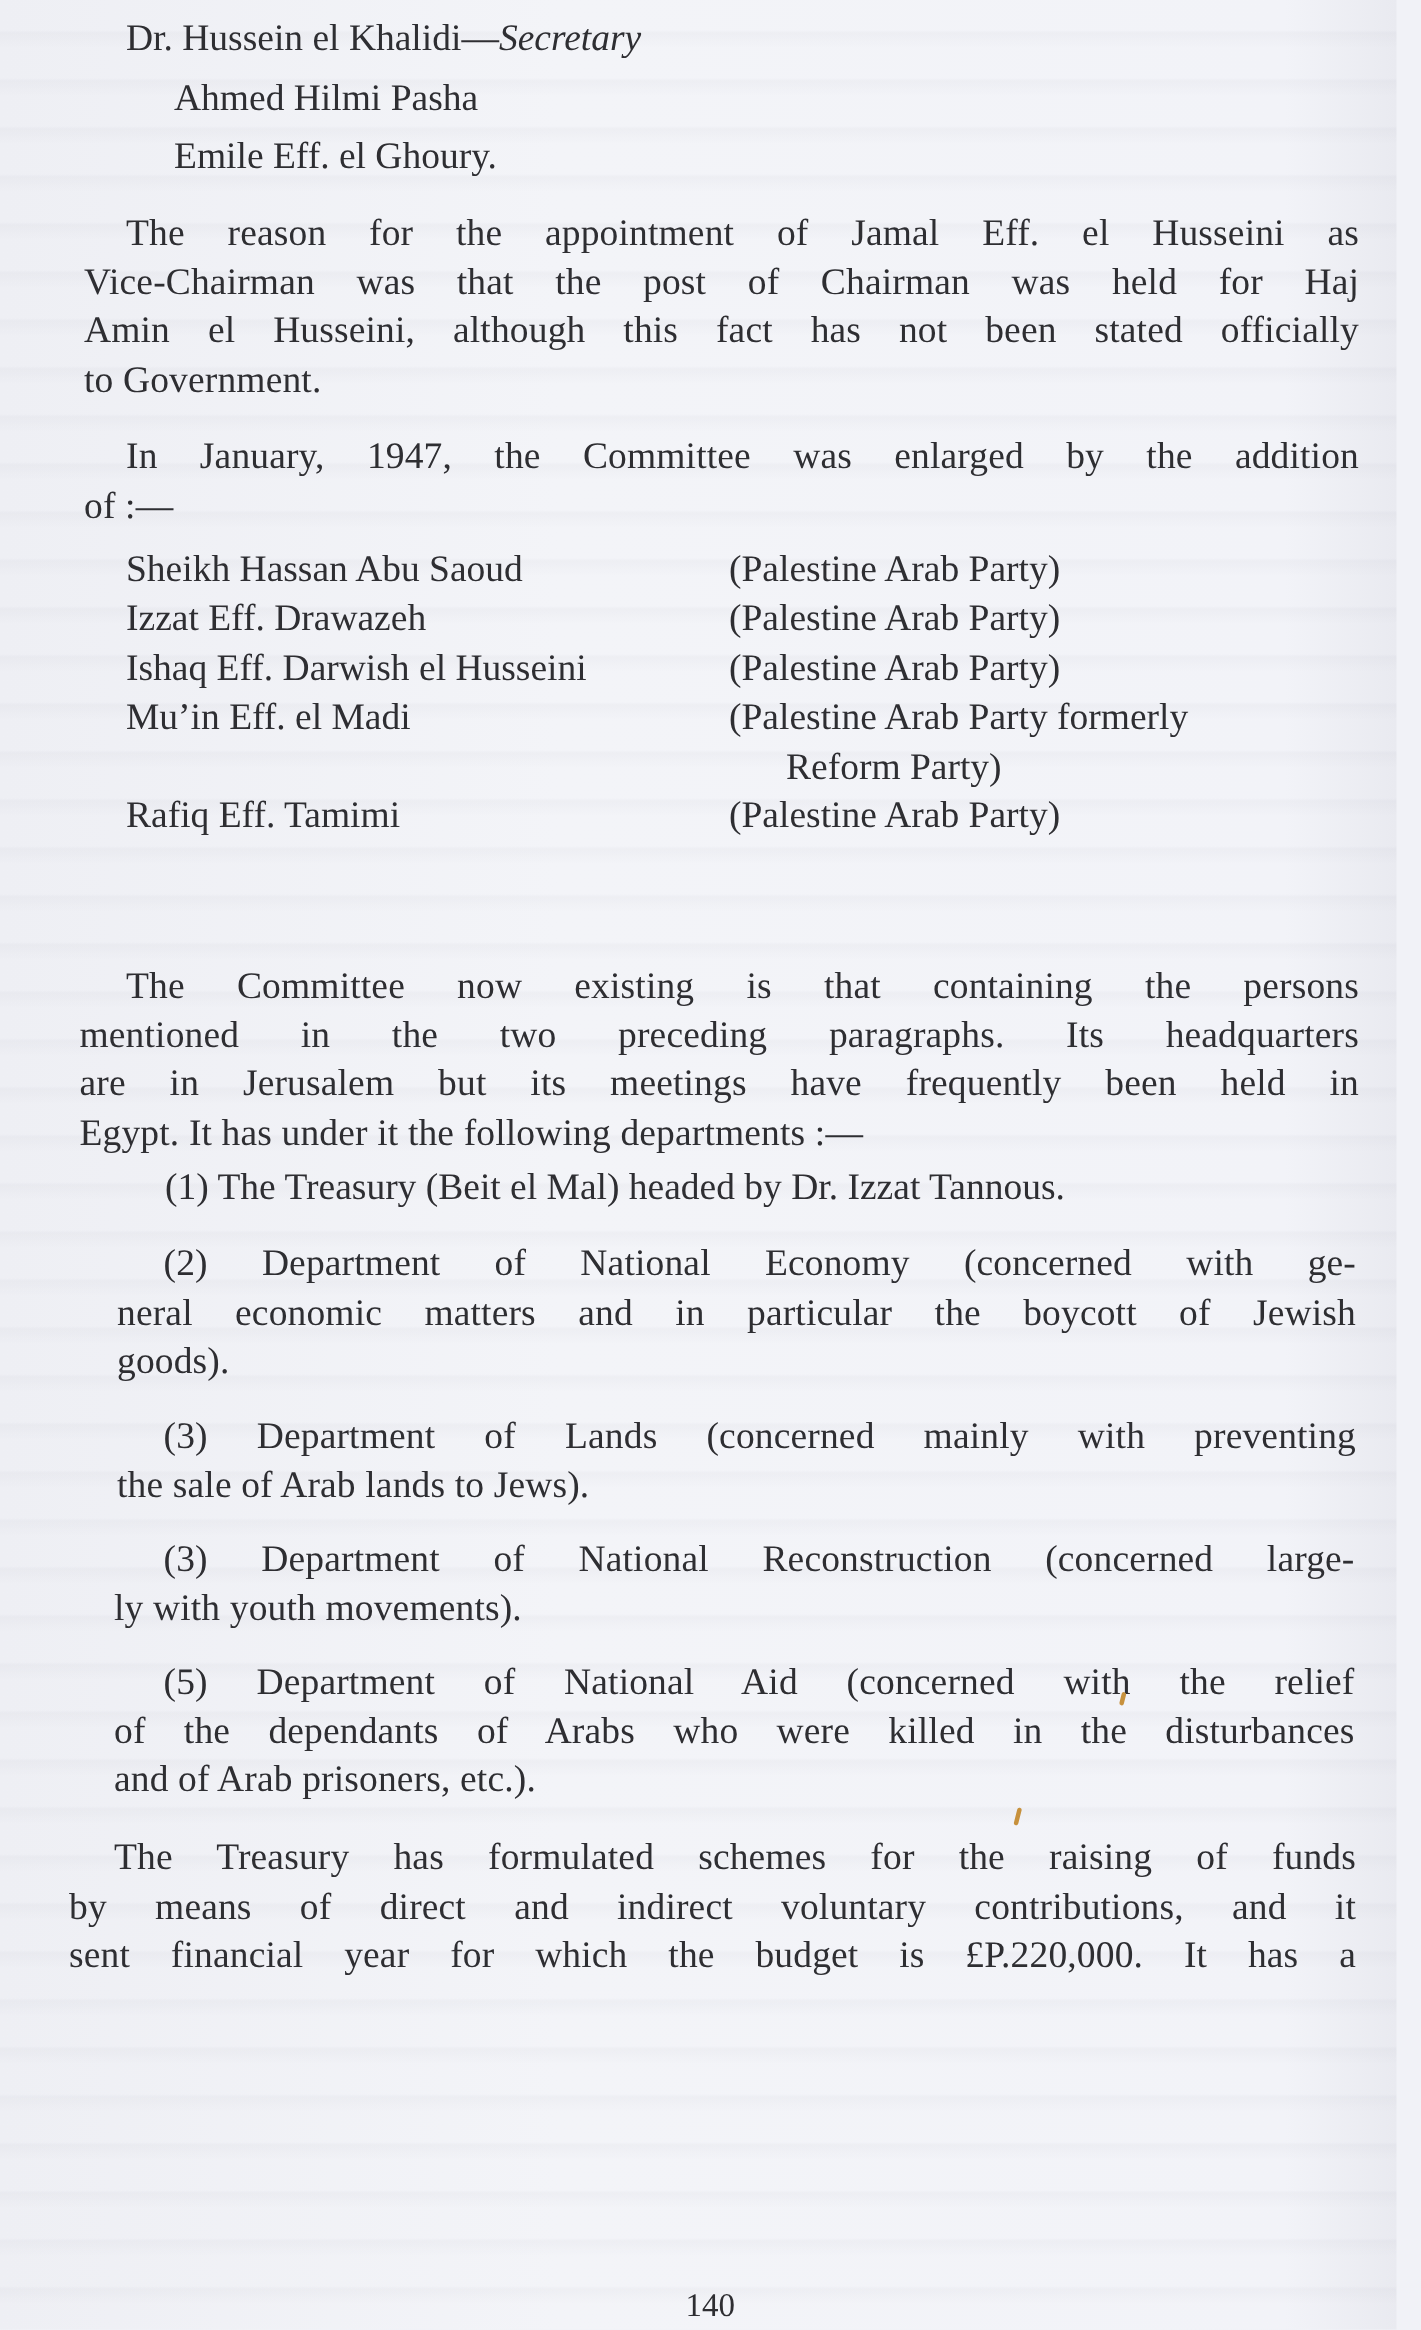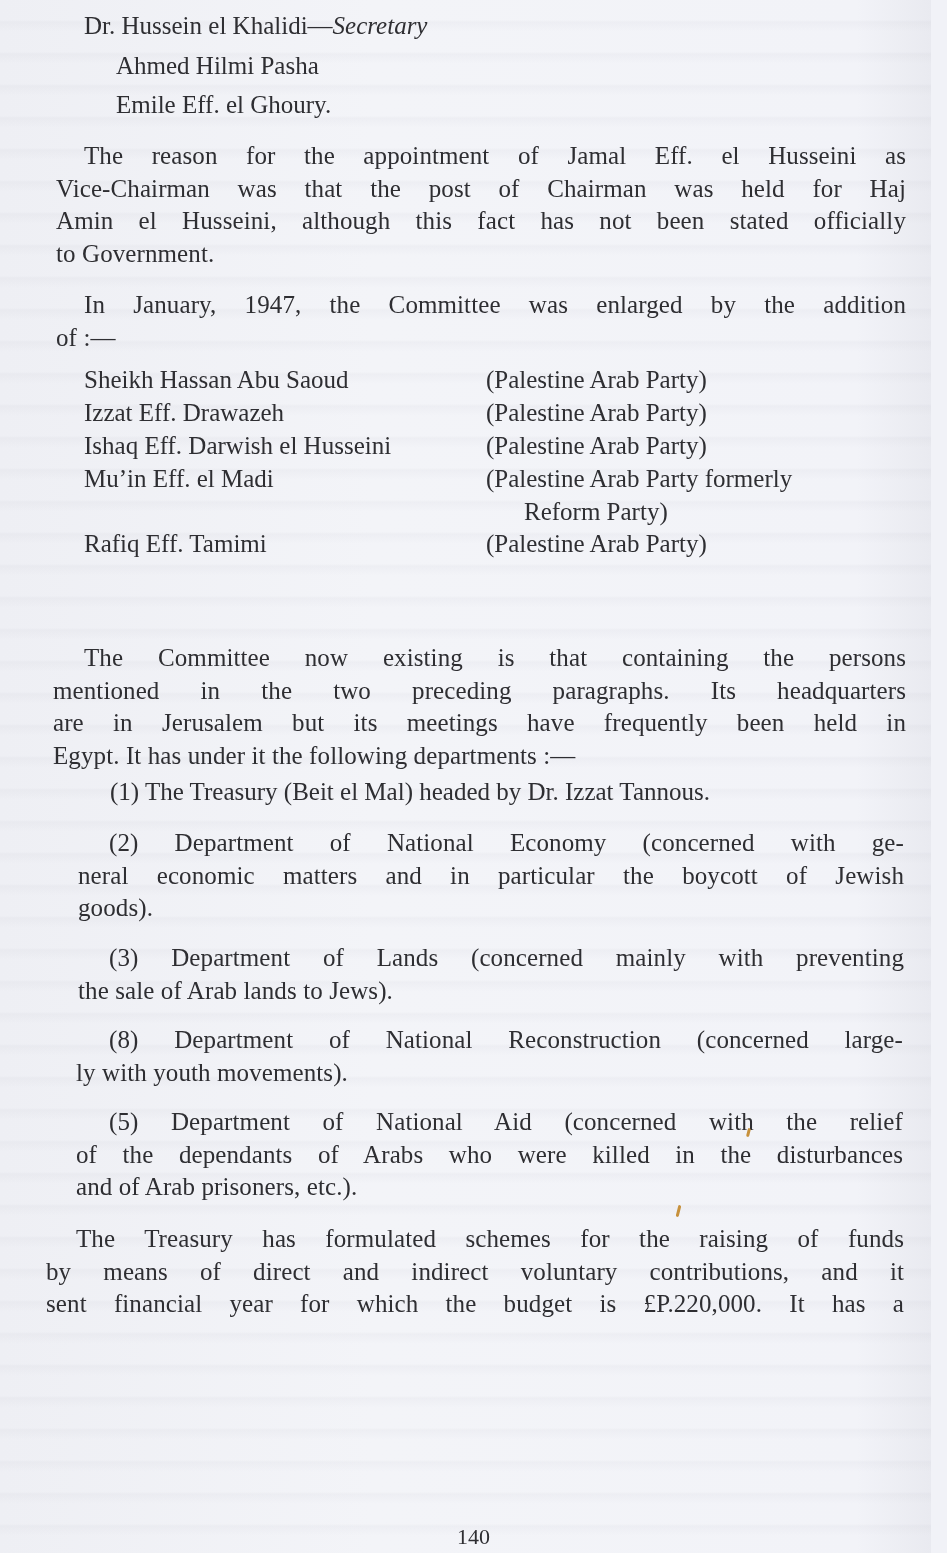--- a/index.html
+++ b/index.html
@@ -137,21 +137,21 @@
       <span class="line">neral economic matters and in particular the boycott of Jewish</span>
       <span class="line last">goods).</span>
     </div>
 
     <div class="txt just" style="left:78px; top:942px; width:826px;">
       <span class="line" style="padding-left:31px;">(3) Department of Lands (concerned mainly with preventing</span>
       <span class="line last">the sale of Arab lands to Jews).</span>
     </div>
 
     <div class="txt just" style="left:76px; top:1024px; width:827px;">
-      <span class="line" style="padding-left:33px;">(8) Department of National Reconstruction (concerned large-</span>
+      <span class="line" style="padding-left:33px;">(3) Department of National Reconstruction (concerned large-</span>
       <span class="line last">ly with youth movements).</span>
     </div>
 
     <div class="txt just" style="left:76px; top:1106px; width:827px;">
       <span class="line" style="padding-left:33px;">(5) Department of National Aid (concerned with the relief</span>
       <span class="line">of the dependants of Arabs who were killed in the disturbances</span>
       <span class="line last">and of Arab prisoners, etc.).</span>
     </div>
   </div>
 

